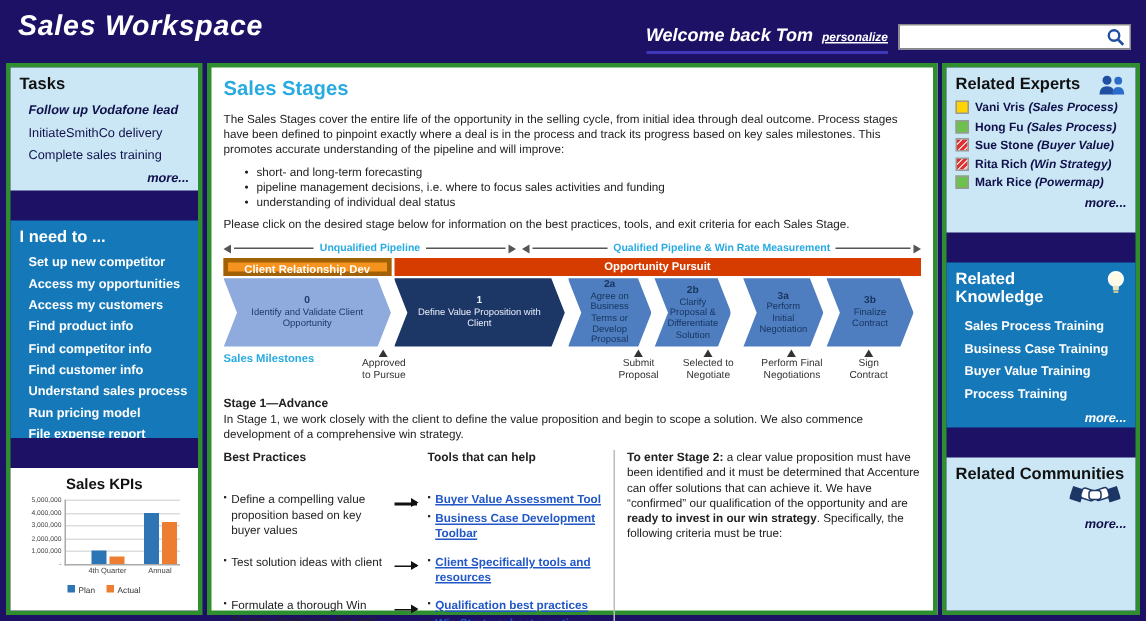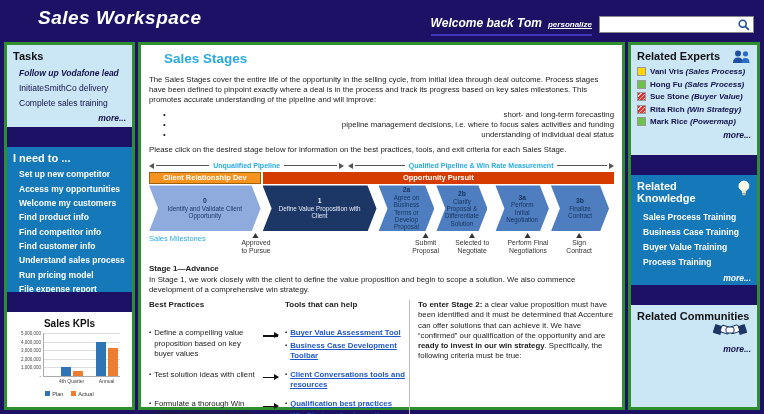--- a/index.html
+++ b/index.html
@@ -1,21 +1,21 @@
 <!DOCTYPE html>
 <html><head>
 <meta charset="utf-8">
 <style>
   * { margin:0; padding:0; box-sizing:border-box; }
   html,body { width:764px; height:414px; }
   body { font-family:"Liberation Sans","DejaVu Sans",sans-serif; background:#1D1166; position:relative; overflow:hidden; }
 
   
   .header { position:absolute; top:0; left:0; width:764px; height:40px; background:#1D1166; }
-  .app-title { position:absolute; left:38px; top:7px; color:#fff; font-size:19px; font-weight:bold; font-style:italic; letter-spacing:.5px; }
+  .app-title { position:absolute; left:12px; top:7px; color:#fff; font-size:19px; font-weight:bold; font-style:italic; letter-spacing:.5px; }
   .welcome-wrap { position:absolute; right:172px; top:16px; border-bottom:2px solid #3F37B8; padding-bottom:4px; display:flex; align-items:baseline; gap:6px; }
   .welcome { color:#fff; font-size:12px; font-weight:bold; font-style:italic; }
   .personalize { color:#fff; font-size:8px; font-weight:bold; font-style:italic; text-decoration:underline; cursor:pointer; }
   .searchbox { position:absolute; right:10px; top:16px; width:155px; height:17px; background:#fff; border:1px solid #888; display:flex; align-items:center; }
   .searchbox input { flex:1; border:none; outline:none; height:13px; font-size:9px; padding:0 3px; background:transparent; }
   .search-ic { width:14px; height:14px; margin-right:2px; }
 
   
   .col { position:absolute; top:42px; bottom:4px; border:3px solid #2F8F2F; background:#1D1166; }
   .col-left  { left:4px;  width:131px; }
@@ -44,51 +44,51 @@
   .gl { position:absolute; left:0; right:0; height:1px; background:#ddd; }
   .ytick { position:absolute; right:100%; transform:translateY(-50%); margin-right:3px; font-size:4.5px; color:#444; white-space:nowrap; }
   .bargroup { position:absolute; bottom:0; width:34px; height:100%; display:flex; align-items:flex-end; justify-content:center; gap:2px; }
   .bar { width:10px; }
   .catlab { position:absolute; top:100%; margin-top:2px; width:100%; text-align:center; font-size:5px; color:#444; }
   .legend { position:absolute; bottom:6px; left:0; right:0; display:flex; justify-content:center; gap:8px; font-size:5.5px; color:#333; align-items:center; }
   .sw { width:5px; height:5px; display:inline-block; margin-right:2px; }
 
   
   .main-in { padding:5px 8px; font-size:7.8px; color:#222; line-height:1.3; }
-  .main-title { color:#29ABE2; font-size:13.5px; font-weight:bold; margin-bottom:7px;margin-left:15px; }
+  .main-title { color:#29ABE2; font-size:13.5px; font-weight:bold; margin-bottom:7px; }
   .para { margin-bottom:5px; }
   ul.dots { list-style:none; margin:0 0 5px 14px; }
-  ul.dots li { padding-left:8px; position:relative;text-align:right; }
+  ul.dots li { padding-left:8px; position:relative; }
   ul.dots li::before { content:"•"; position:absolute; left:0; }
 
   
   .diagram { margin:4px 0 2px 0; }
   .ranges { display:flex; gap:4px; height:11px; align-items:center; margin-bottom:1px; }
   .range { display:flex; align-items:center; gap:2px; }
   .r1 { width:42%; } .r2 { flex:1; }
   .rline { flex:1; height:1px; background:#555; }
   .tri { width:0; height:0; border-top:3px solid transparent; border-bottom:3px solid transparent; }
   .tri-l { border-right:5px solid #555; } .tri-r { border-left:5px solid #555; }
   .rlabel { color:#29ABE2; font-size:7px; font-weight:bold; white-space:nowrap; padding:0 2px; }
   .bands { display:flex; gap:2px; height:12px; margin-bottom:1px; }
-  .band1 { width:24%; background:#F6921E; border:1px solid #a16207; color:#fff; font-weight:bold; font-size:7.5px; text-align:center; line-height:10px; }
+  .band1 { width:24%; background:#F6921E; border:3px solid #a16207; color:#fff; font-weight:bold; font-size:7.5px; text-align:center; line-height:10px; }
   .band2 { flex:1; background:#D63C00; color:#fff; font-weight:bold; font-size:7.5px; text-align:center; line-height:12px; }
   .chevrow { display:flex; gap:2px; height:46px; }
   .chev { clip-path:polygon(0 0,calc(100% - 9px) 0,100% 50%,calc(100% - 9px) 100%,0 100%,9px 50%);
           display:flex; flex-direction:column; align-items:center; justify-content:center; text-align:center;
           font-size:6.3px; line-height:1.15; padding:2px 10px; cursor:pointer; }
   .chev b { font-size:6.8px; }
   .c0 { width:24%; background:#8FAADC; color:#1B3A6D; }
   .c1 { width:24.5%; background:#1C3666; color:#E8EEF9; }
   .c2a { width:12%; background:#4E7DC0; color:#17355E; }
   .c2b { width:11%; background:#4E7DC0; color:#17355E; }
   .c3a { width:11.5%; background:#4E7DC0; color:#17355E; margin-left:6px; }
   .c3b { width:12.5%; background:#4E7DC0; color:#17355E; }
   .milerow { position:relative; height:28px; margin-top:2px; }
-  .miles-label { position:absolute; left:0; top:2px; color:#29ABE2; font-weight:normal; font-size:7.5px; line-height:1.15; }
+  .miles-label { position:absolute; left:0; top:2px; color:#29ABE2; font-weight:bold; font-size:7.5px; line-height:1.15; }
   .mile { position:absolute; top:0; transform:translateX(-50%); display:flex; flex-direction:column; align-items:center; }
   .uptri { width:0; height:0; border-left:3px solid transparent; border-right:3px solid transparent; border-bottom:5px solid #333; margin-bottom:1px; }
   .mile-lab { font-size:6.8px; color:#333; text-align:center; line-height:1.15; white-space:pre-line; }
 
   .stage1-h { font-weight:bold; font-size:8px; margin-top:3px; }
   .stage1-p { margin-bottom:5px; }
 
   
   .lower { display:flex; }
   .bp-grid { width:256px; flex:none; }
@@ -145,21 +145,21 @@
       <div class="p-title">Tasks</div>
       <div class="task-item task-bold">Follow up Vodafone lead</div>
       <div class="task-item">InitiateSmithCo delivery</div>
       <div class="task-item">Complete sales training</div>
       <span class="more" style="color:#10104a">more...</span>
     </div>
     <div class="panel panel-blue" style="flex:1">
       <div class="p-title">I need to ...</div>
       <div class="need-item">Set up new competitor</div>
       <div class="need-item">Access my opportunities</div>
-      <div class="need-item">Welcome my customers</div>
+      <div class="need-item">Access my customers</div>
       <div class="need-item">Find product info</div>
       <div class="need-item">Find competitor info</div>
       <div class="need-item">Find customer info</div>
       <div class="need-item">Understand sales process</div>
       <div class="need-item">Run pricing model</div>
       <div class="need-item">File expense report</div>
       <div class="need-item">Check inventory status</div>
       <div class="need-item">Client delivery status</div>
 
     </div>
@@ -324,21 +324,21 @@
                 <span class="blt">▪</span>
                 <span>Test solution ideas with client</span>
               </div>
             </div>
           <div class="arr-cell">
               <div class="arr"></div>
             </div>
           <div class="tool-cell">
             <div class="bullet-line">
                 <span class="blt">▪</span>
-                <span class="link">Client Conversations tools and resources</span>
+                <span class="link">Client Specifically tools and resources</span>
               </div>
           </div>
         </div>
         <div class="bp-row">
           <div class="bp-cell">
               <div class="bullet-line">
                 <span class="blt">▪</span>
                 <span>Formulate a thorough Win Strategy leveraging the best resources</span>
               </div>
             </div>

